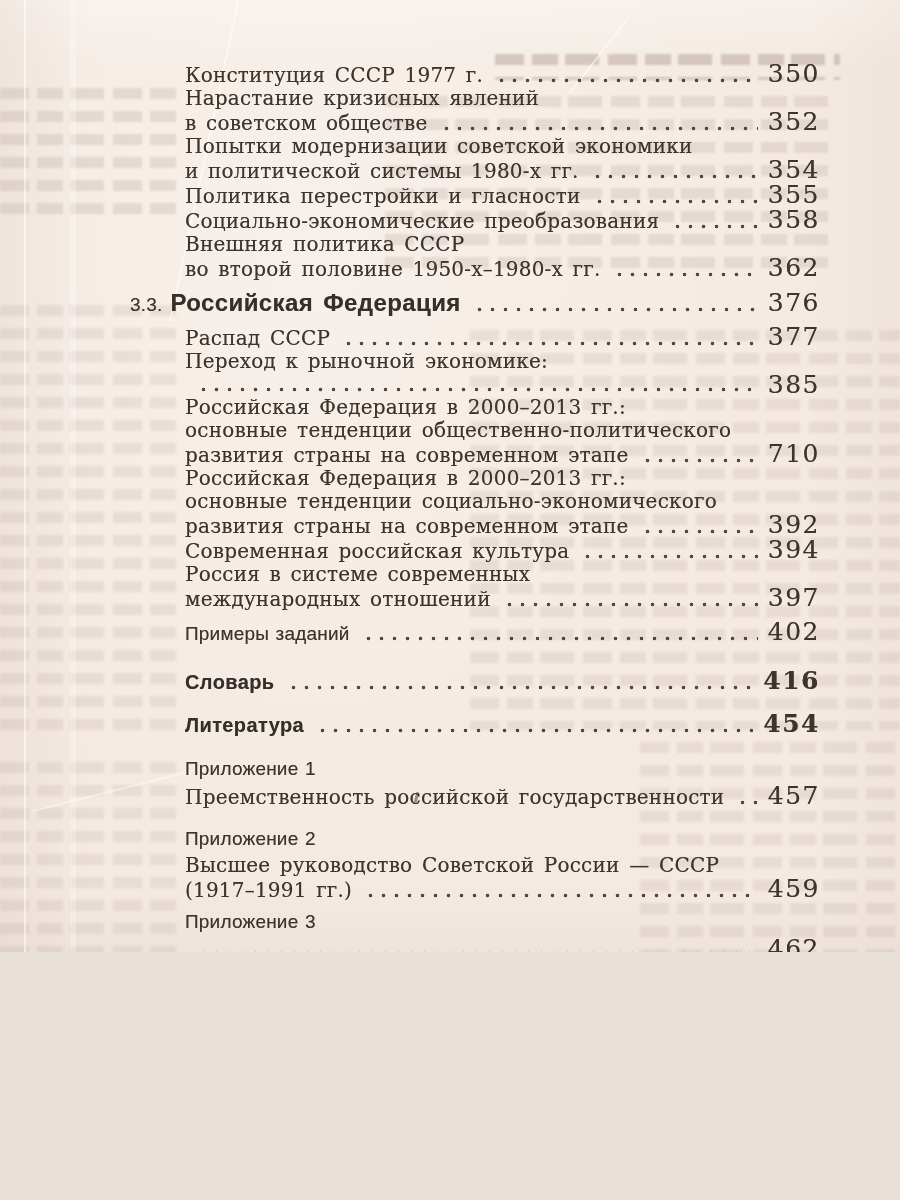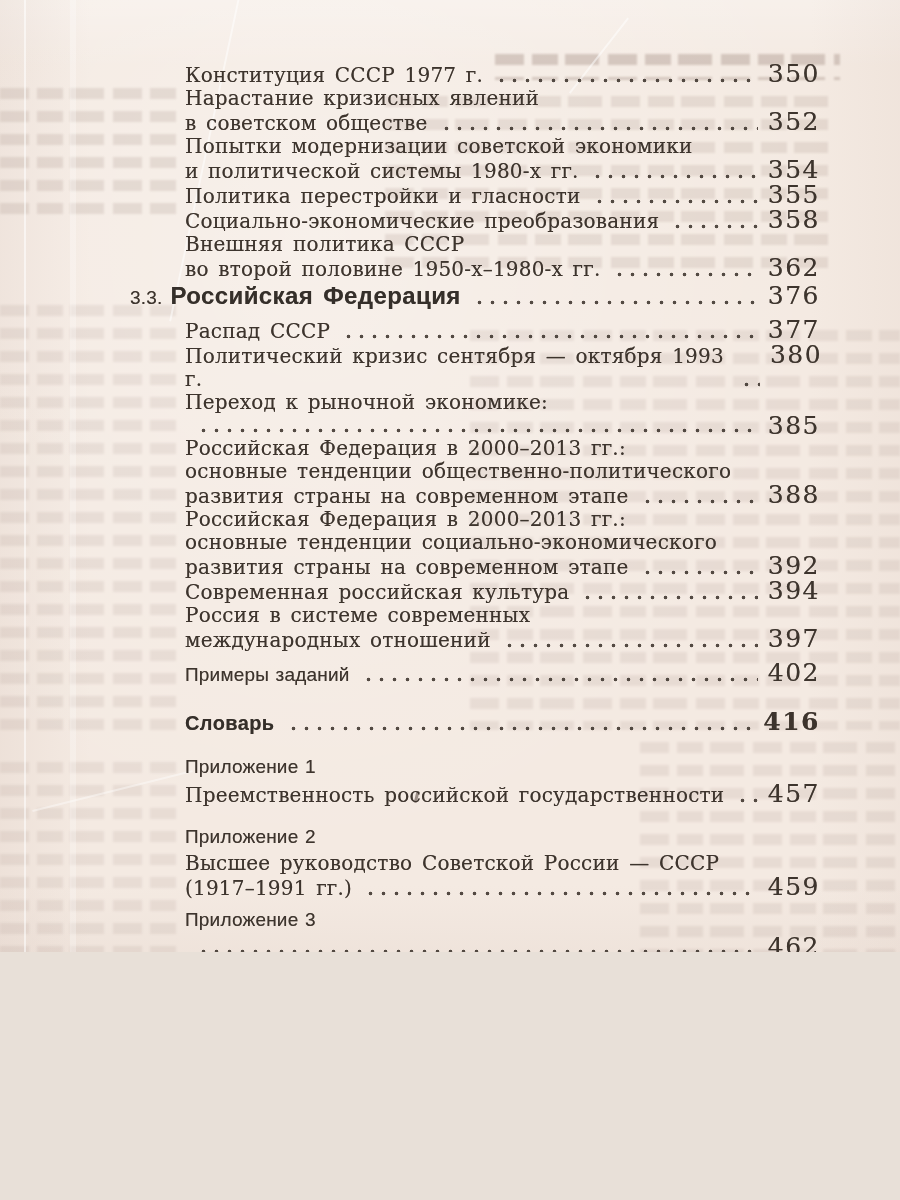--- a/index.html
+++ b/index.html
@@ -10,21 +10,21 @@
     background-image:
       radial-gradient(ellipse at 35% 25%, rgba(255,255,255,.28), transparent 62%),
       linear-gradient(90deg, rgba(214,194,184,.22), transparent 10%, transparent 90%, rgba(214,194,184,.14)),
       linear-gradient(180deg, rgba(255,255,255,.30), transparent 7%, transparent 93%, rgba(208,188,178,.14));
     font-family:"DejaVu Serif", serif;
     color:var(--ink,#3d342d);
   }
 
   
   .toc{position:absolute;left:130px;top:62px;width:690px;}
-  .toc-group{margin-top:3px;}
+  .toc-group{margin-top:10px;}
   .toc-group:first-child{margin-top:0;}
   .entry{padding-left:55px;}
   .entry .line{
     font-size:20px;line-height:23px;letter-spacing:.2px;word-spacing:3px;
     text-shadow:0 0 .6px rgba(61,52,45,.55);
   }
   .line.row{display:flex;align-items:baseline;}
   .leader{
     flex:1;align-self:flex-end;height:5px;margin:0 10px 4px 12px;
     background-image:radial-gradient(circle, rgba(61,52,45,.88) 1.6px, transparent 2.1px);
@@ -171,40 +171,33 @@
           </div>
         </div>
         <div class="entry serif">
           <div class="line row">
             <span class="title">Распад СССР</span>
             <span class="leader"></span>
             <span class="pnum">377</span>
           </div>
         </div>
         <div class="entry serif">
-          <div class="line row">
-            <span class="title">Политический кризис сентября — октября 1993 г.</span>
-            <span class="leader"></span>
-            <span class="pnum">380</span>
-          </div>
-        </div>
-        <div class="entry serif">
           <div class="line">Переход к рыночной экономике:</div>
           <div class="line row">
             <span class="leader"></span>
             <span class="pnum">385</span>
           </div>
         </div>
         <div class="entry serif">
           <div class="line">Российская Федерация в 2000–2013 гг.:</div>
           <div class="line">основные тенденции общественно-политического</div>
           <div class="line row">
             <span class="title">развития страны на современном этапе</span>
             <span class="leader"></span>
-            <span class="pnum">388</span>
+            <span class="pnum">710</span>
           </div>
         </div>
         <div class="entry serif">
           <div class="line">Российская Федерация в 2000–2013 гг.:</div>
           <div class="line">основные тенденции социально-экономического</div>
           <div class="line row">
             <span class="title">развития страны на современном этапе</span>
             <span class="leader"></span>
             <span class="pnum">392</span>
           </div>
@@ -234,20 +227,29 @@
       </div>
       <div class="toc-group toc-group-slovar">
         <div class="entry sans-bold">
           <div class="line row">
             <span class="title">Словарь</span>
             <span class="leader"></span>
             <span class="pnum">416</span>
           </div>
         </div>
       </div>
+      <div class="toc-group toc-group-literatura">
+        <div class="entry sans-bold">
+          <div class="line row">
+            <span class="title">Литература</span>
+            <span class="leader"></span>
+            <span class="pnum">454</span>
+          </div>
+        </div>
+      </div>
       <div class="toc-group toc-group-prilozhenie-1">
         <div class="entry sans">
           <div class="line row">
             <span class="title">Приложение 1</span>
           </div>
         </div>
         <div class="entry serif">
           <div class="line row">
             <span class="title">Преемственность российской государственности</span>
             <span class="leader"></span>

